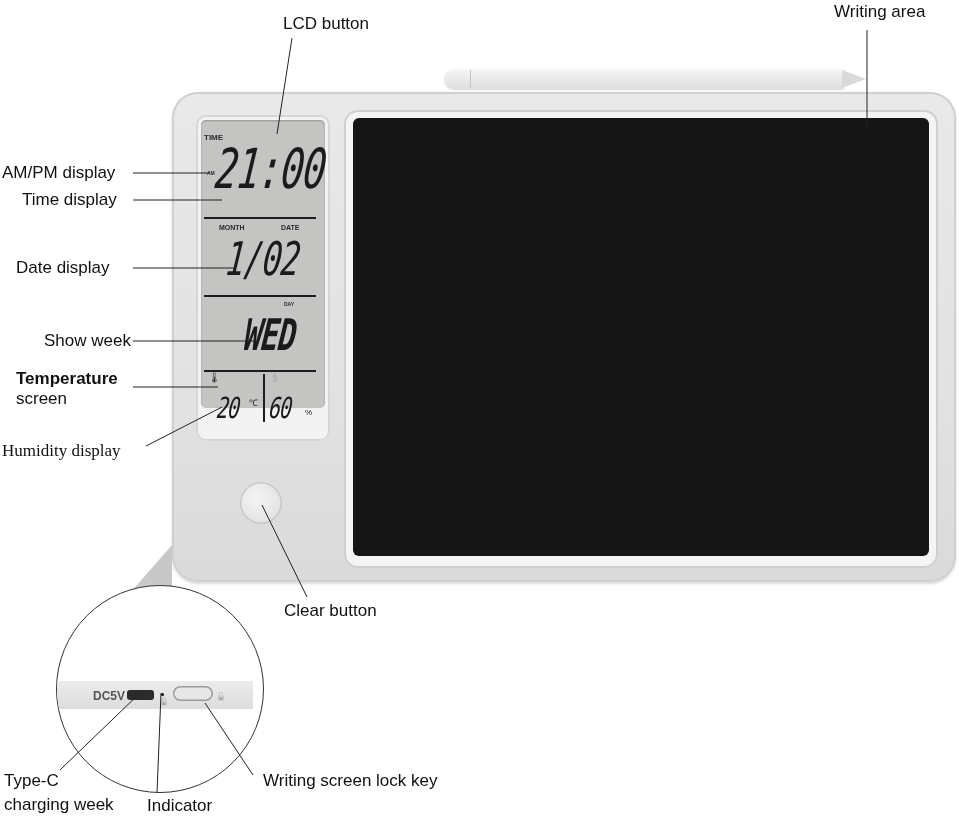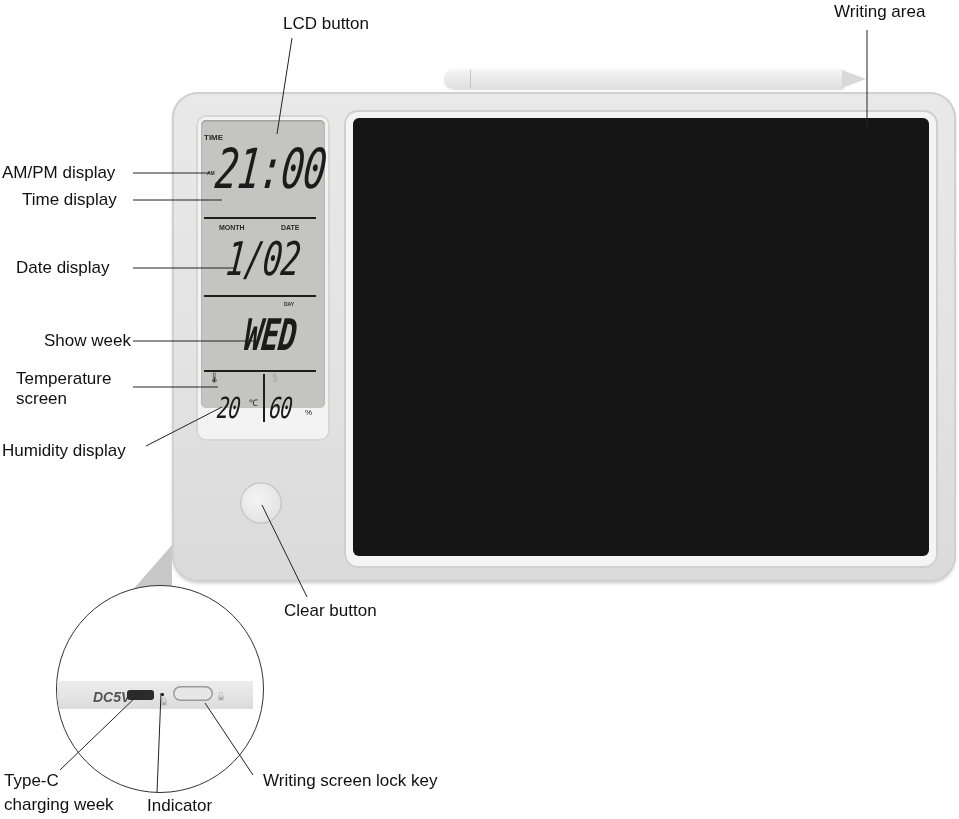--- a/index.html
+++ b/index.html
@@ -25,21 +25,21 @@
   .pen { left:444px; top:69px; width:400px; height:20px; background:linear-gradient(180deg,#f6f6f6,#dedede); border-radius:10px 2px 2px 10px; box-shadow:0 1px 2px rgba(0,0,0,0.15); }
   .pen-cap-line { left:470px; top:70px; width:1px; height:18px; background:#c4c4c4; }
   .pen-tip { left:842px; top:70px; width:0; height:0; border-top:9px solid transparent; border-bottom:9px solid transparent; border-left:24px solid #d9d9d9; }
 
   .clear-btn { left:240px; top:482px; width:42px; height:42px; border-radius:50%; background:radial-gradient(circle at 40% 40%,#f4f4f4,#dcdcdc); box-shadow: inset 0 0 0 1.5px #c7c7c7; }
 
   
   .wedge { left:130px; top:545px; width:0; height:0; border-left:42px solid transparent; border-bottom:48px solid #c8c8c8; }
   .circle { left:56px; top:585px; width:206px; height:206px; border-radius:50%; border:1px solid #333; background:#fff; overflow:hidden; }
   .edge-strip { position:absolute; left:0; top:95px; width:196px; height:28px; background:linear-gradient(180deg,#ececec,#dcdcdc); }
-  .dc5v { position:absolute; left:36px; top:103px; font-size:14px; font-weight:bold; color:#555;font-style:italic; }
+  .dc5v { position:absolute; left:36px; top:103px; font-size:12px; font-weight:bold; color:#555; }
   .port { position:absolute; left:70px; top:104px; width:27px; height:10px; background:#2b2b2b; border-radius:3px; }
   .ind-dot { position:absolute; left:104px; top:107px; width:3px; height:3px; border-radius:50%; background:#111; }
   .lock-icon-s { position:absolute; left:102px; top:111px; font-size:8px; color:#666; }
   .slider { position:absolute; left:116px; top:100px; width:40px; height:15px; border-radius:8px; background:#e7e7e7; box-shadow: inset 0 0 0 1.5px #9a9a9a; }
   .unlock-icon-s { position:absolute; left:159px; top:106px; font-size:8px; color:#666; }
 </style>
 </head>
 <body>
 
 <div class="abs pen"></div>
@@ -102,20 +102,20 @@
     <line x1="253" y1="775" x2="205" y2="703"></line>
   </g>
 </svg>
 
 <span class="label" style="left:283px;top:14px;">LCD button</span>
 <span class="label" style="left:812px;top:2px;margin-left:22px;">Writing area</span>
 <span class="label" style="left:2px;top:163px;text-align:right;">AM/PM display</span>
 <span class="label" style="left:22px;top:190px;">Time display</span>
 <span class="label" style="left:16px;top:258px;">Date display</span>
 <span class="label" style="left:33px;top:331px;margin-left:11px;">Show week</span>
-<span class="label" style="left:16px;top:369px;">Temperature</span>
+<span class="label" style="left:16px;top:369px;font-weight:bold;">Temperature</span>
 <span class="label" style="left:16px;top:389px;">screen</span>
-<span class="label" style="left:2px;top:441px;">Humidity display</span>
+<span class="label" style="left:2px;top:441px;font-family:Liberation Serif, serif;">Humidity display</span>
 <span class="label" style="left:284px;top:601px;">Clear button</span>
 <span class="label" style="left:4px;top:771px;">Type-C</span>
 <span class="label" style="left:4px;top:795px;">charging week</span>
 <span class="label" style="left:147px;top:796px;">Indicator</span>
 <span class="label" style="left:263px;top:771px;">Writing screen lock key</span>
 
 </body></html>

